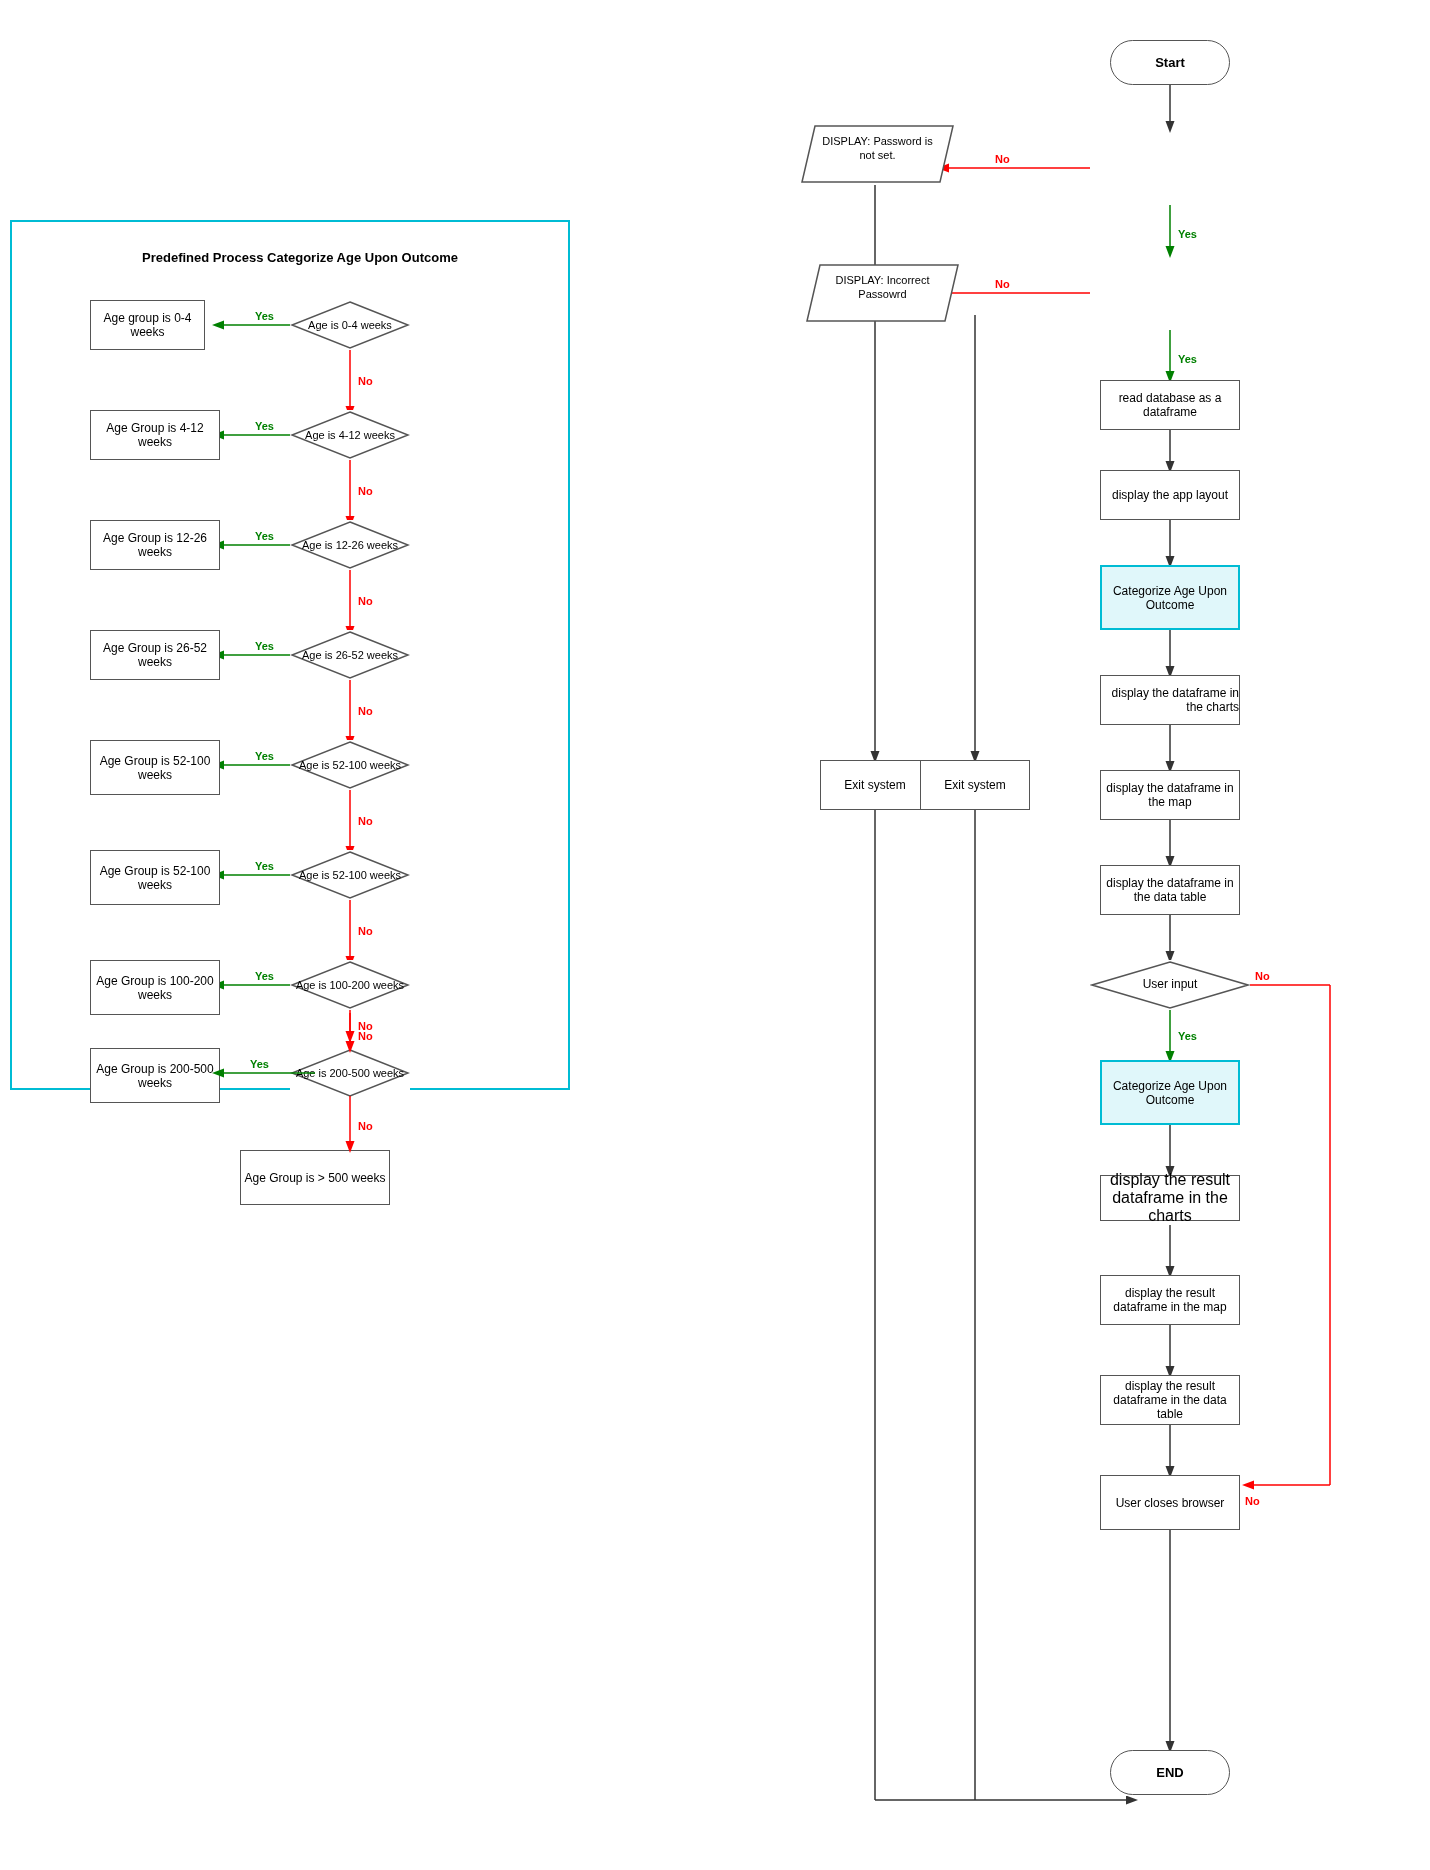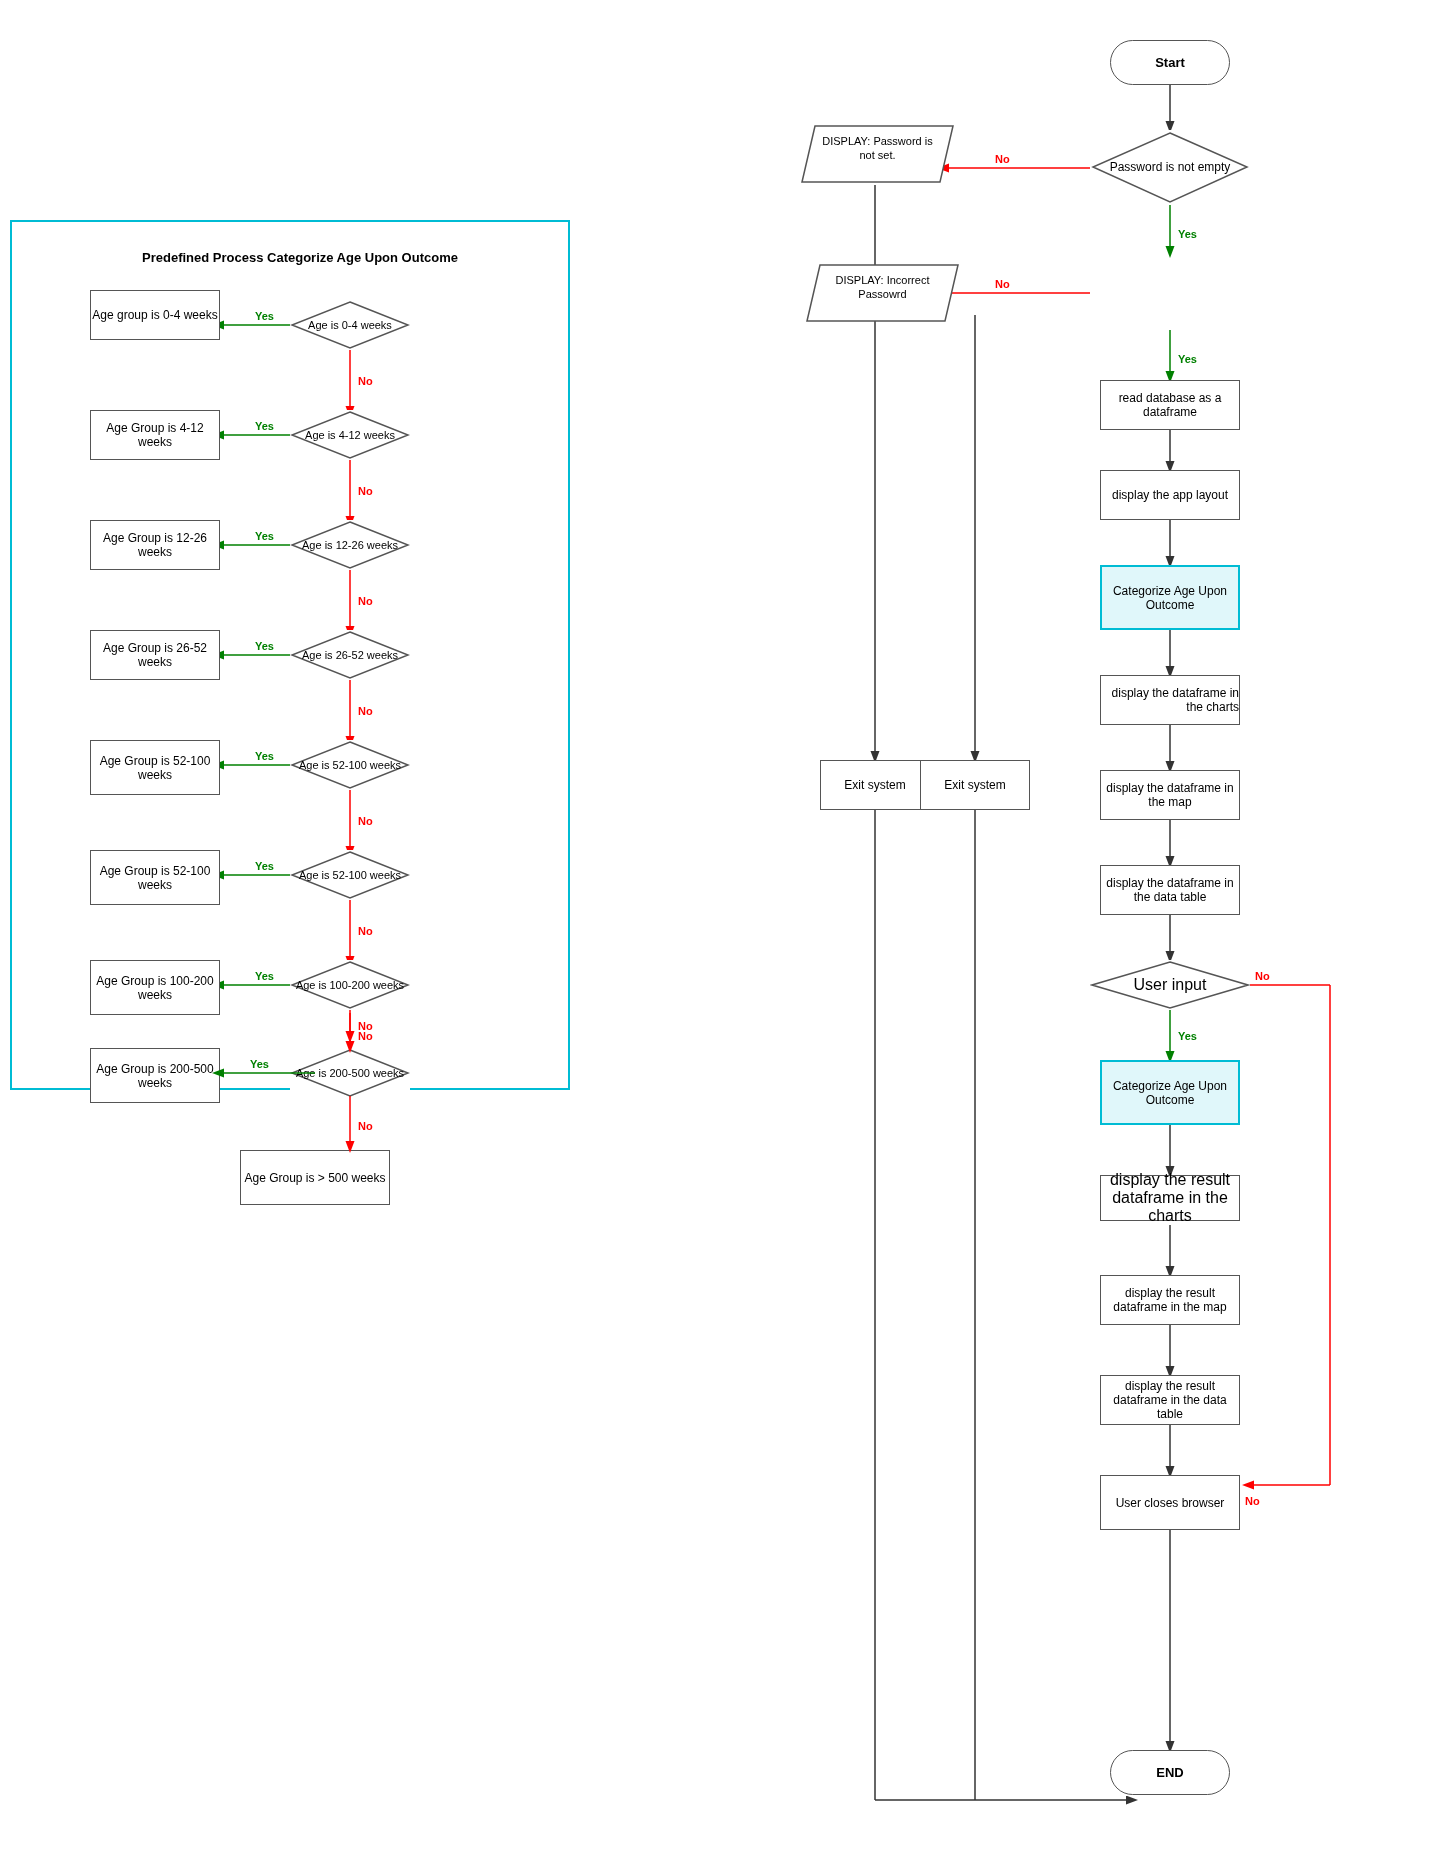--- a/index.html
+++ b/index.html
@@ -172,21 +172,21 @@
     <text x="348" y="715" fill="red" font-size="11" font-weight="bold">No</text>
 
     <line x1="305" y1="765" x2="205" y2="765" stroke="green" stroke-width="1.5" marker-end="url(#arrowGreen)"></line>
     <text x="245" y="760" fill="green" font-size="11" font-weight="bold">Yes</text>
 
     <line x1="340" y1="788" x2="340" y2="820" stroke="red" stroke-width="1.5" marker-end="url(#arrowRed)"></line>
     <text x="348" y="810" fill="red" font-size="11" font-weight="bold">No</text>
 
   </svg>
 
-  <div class="fc-node-rect" style="left:80px; top:70px; width:130px; height:50px; font-size:12px;">Age group is 0-4 weeks</div>
+  <div class="fc-node-rect" style="left:80px; top:80px; width:115px; height:50px; font-size:12px;">Age group is 0-4 weeks</div>
 
   <div class="fc-node-diamond" style="left:280px; top:80px; width:120px; height:50px;">
     <div class="fc-node-diamond-inner">
       <svg viewBox="0 0 120 50" preserveAspectRatio="none">
         <polygon points="60,2 118,25 60,48 2,25" fill="white" stroke="#555" stroke-width="1.5"></polygon>
       </svg>
     </div>
     <div class="fc-node-diamond-label" style="font-size:11px;">Age is 0-4 weeks</div>
   </div>
 
@@ -348,28 +348,20 @@
 
     <line x1="235" y1="790" x2="235" y2="1780" stroke="#333" stroke-width="1.5"></line>
 
     <line x1="395" y1="1480" x2="430" y2="1480" stroke="red" stroke-width="1.5" marker-end="url(#rArrowRed)"></line>
 
     <text x="505" y="1485" fill="red" font-size="11" font-weight="bold">No</text>
   </svg>
 
   <div class="fc-node-rounded" style="left:370px; top:20px; width:120px; height:45px; font-size:13px; font-weight:bold;">Start</div>
 
-  <div class="fc-node-diamond" style="left:350px; top:110px; width:160px; height:75px;">
-    <div class="fc-node-diamond-inner">
-      <svg viewBox="0 0 160 75" preserveAspectRatio="none">
-        <polygon points="80,3 157,37 80,72 3,37" fill="white" stroke="#555" stroke-width="1.5"></polygon>
-      </svg>
-    </div>
-    <div class="fc-node-diamond-label" style="font-size:12px;">Password is not empty</div>
-  </div>
 
   <div style="position:absolute; left:60px; top:104px; width:155px; height:60px;">
     <svg viewBox="0 0 155 60" style="position:absolute; top:0; left:0; width:100%; height:100%;">
       <polygon points="15,2 153,2 140,58 2,58" fill="white" stroke="#555" stroke-width="1.5"></polygon>
     </svg>
     <div style="position:relative; z-index:2; text-align:center; font-size:11px; padding:10px 14px; line-height:1.3;">DISPLAY: Password is not set.</div>
   </div>
 
 
   <div style="position:absolute; left:65px; top:243px; width:155px; height:60px;">
@@ -390,21 +382,21 @@
   <div class="fc-node-rect" style="left:360px; top:750px; width:140px; height:50px; font-size:12px; text-align:center;">display the dataframe in the map</div>
 
   <div class="fc-node-rect" style="left:360px; top:845px; width:140px; height:50px; font-size:12px; text-align:center;">display the dataframe in the data table</div>
 
   <div class="fc-node-diamond" style="left:350px; top:940px; width:160px; height:50px;">
     <div class="fc-node-diamond-inner">
       <svg viewBox="0 0 160 50" preserveAspectRatio="none">
         <polygon points="80,2 158,25 80,48 2,25" fill="white" stroke="#555" stroke-width="1.5"></polygon>
       </svg>
     </div>
-    <div class="fc-node-diamond-label" style="font-size:16px;">User input</div>
+    <div class="fc-node-diamond-label" style="font-size:12px;">User input</div>
   </div>
 
   <div class="fc-node-rect fc-node-cyan" style="left:360px; top:1040px; width:140px; height:65px; font-size:12px; text-align:center;">Categorize Age Upon Outcome</div>
 
   <div class="fc-node-rect" style="left:360px; top:1155px; width:140px; height:46px; font-size:16px; text-align:center;">display the result dataframe in the charts</div>
 
   <div class="fc-node-rect" style="left:360px; top:1255px; width:140px; height:50px; font-size:12px; text-align:center;">display the result dataframe in the map</div>
 
   <div class="fc-node-rect" style="left:360px; top:1355px; width:140px; height:50px; font-size:12px; text-align:center;">display the result dataframe in the data table</div>
 

